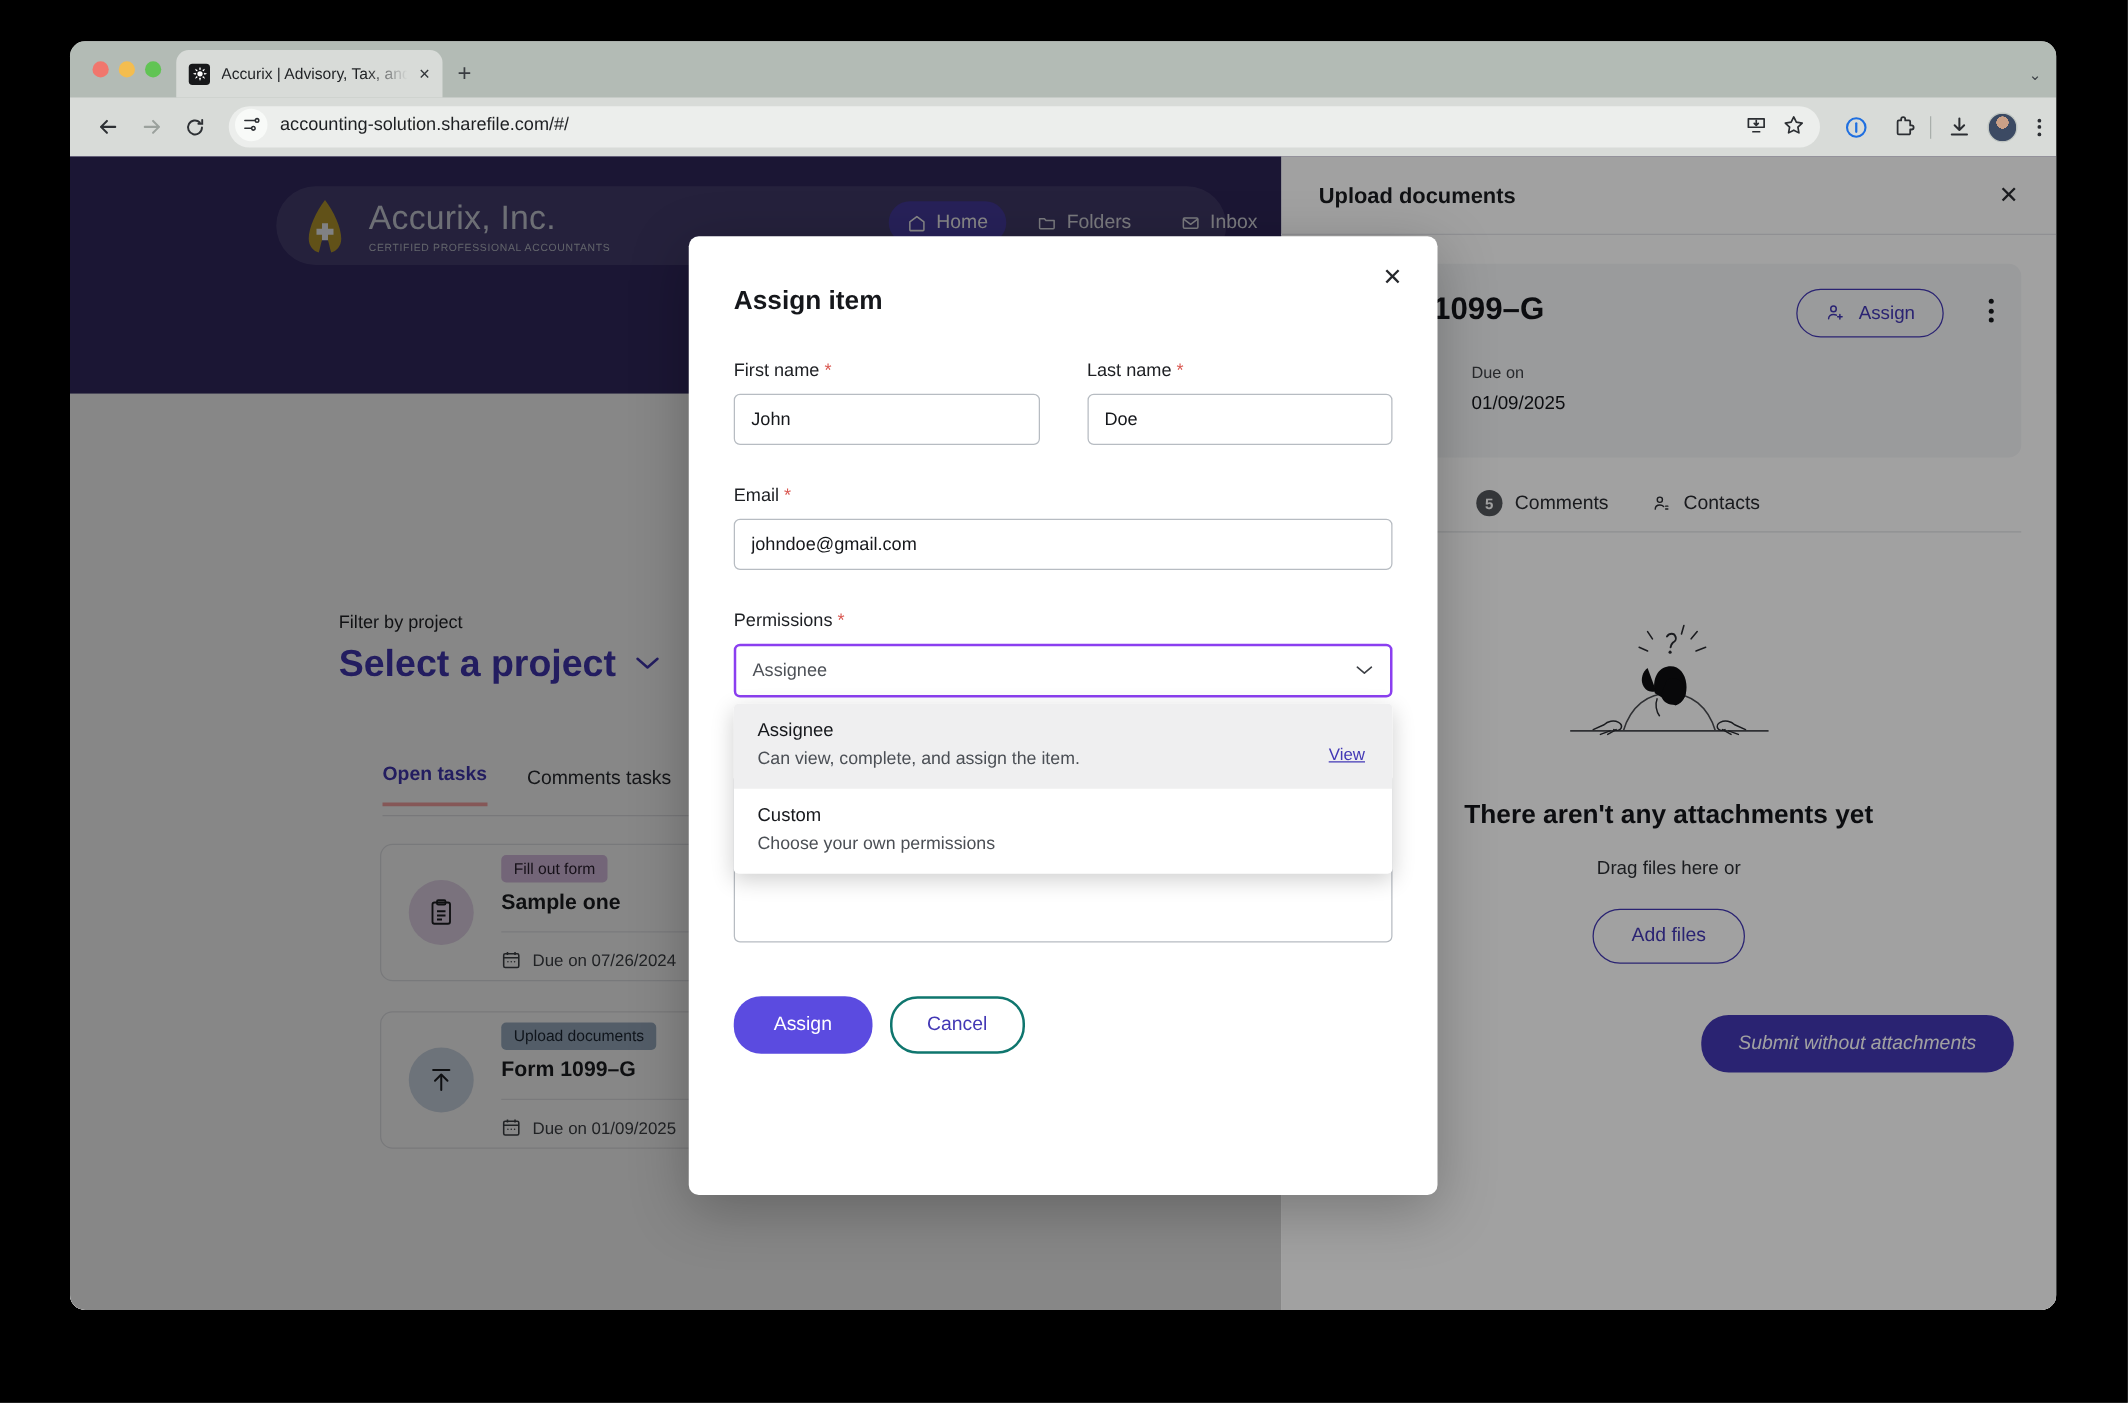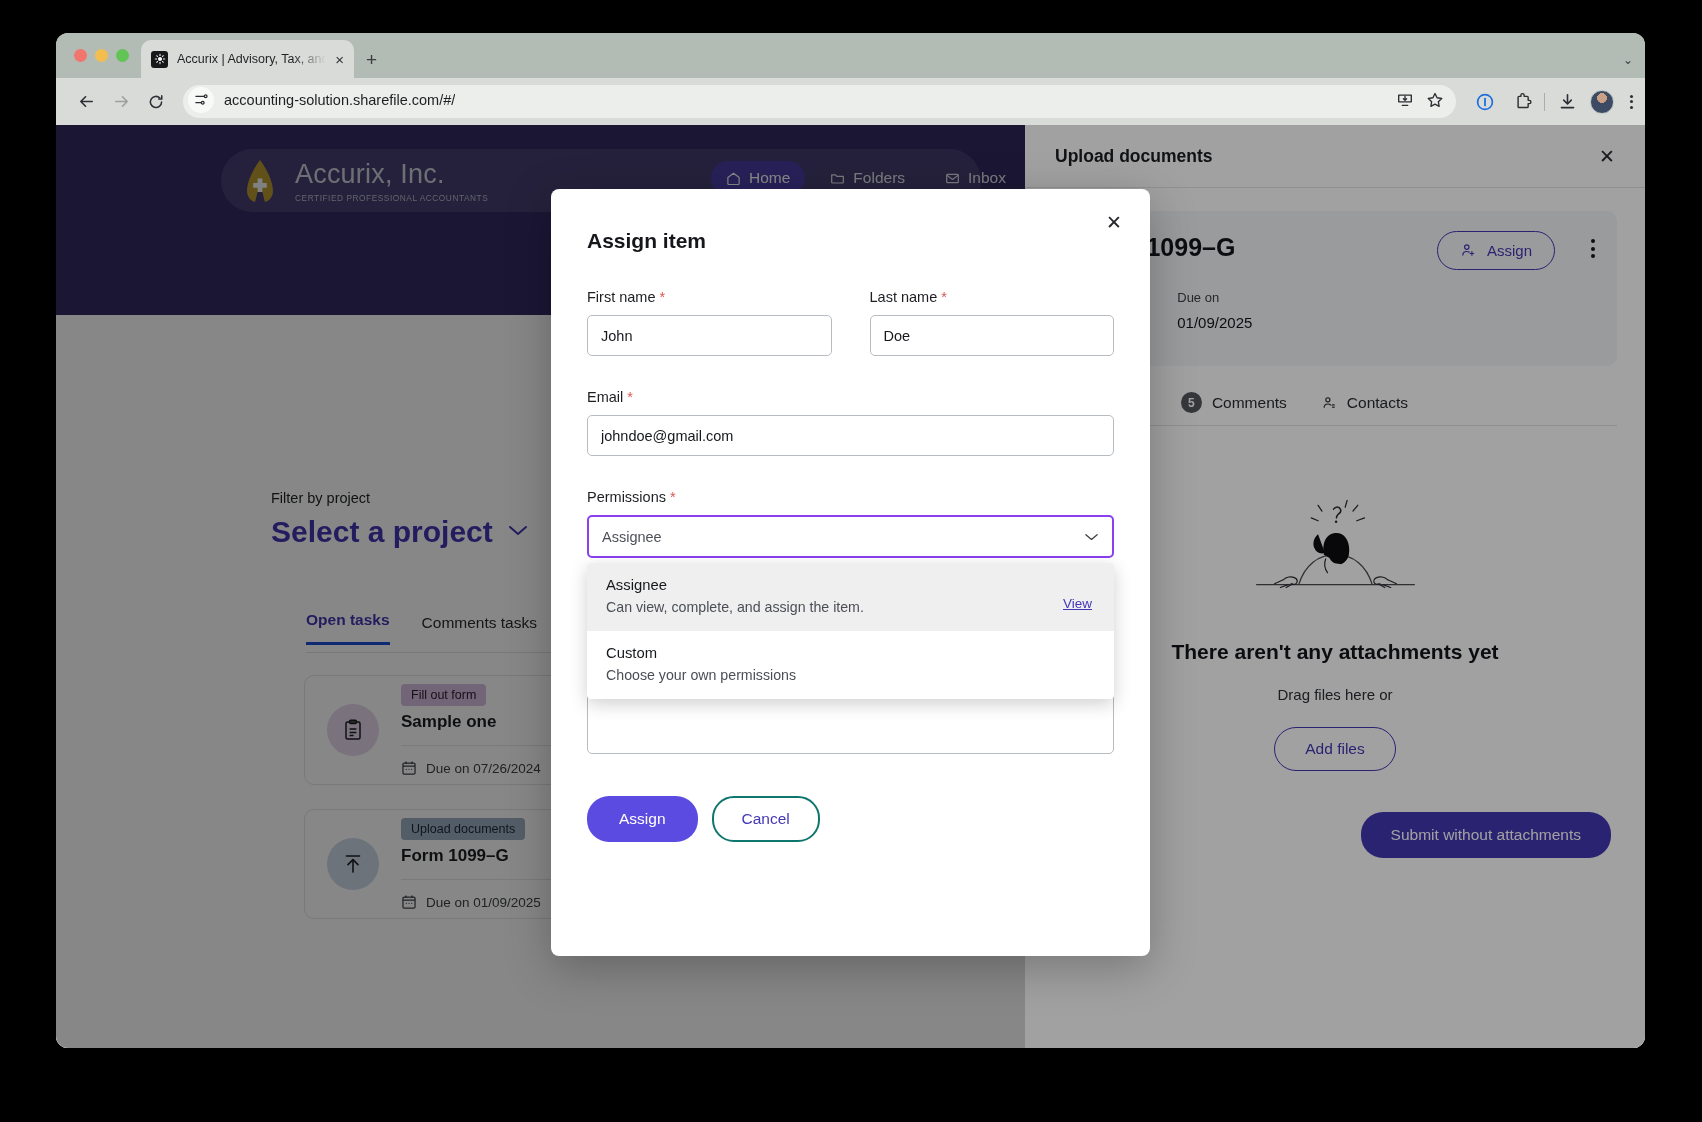--- a/index.html
+++ b/index.html
@@ -154,21 +154,21 @@
   }
 
   #app-body { position: absolute; left: 0; right: 0; top: 190px; bottom: 0; background: #fff; }
   #filter-label { position: absolute; left: 215px; top: 175px; font-size: 14.5px; color: #1f2125; }
   #project-select { position: absolute; left: 215px; top: 200px; display: flex; align-items: center; gap: 14px; }
   #project-select-text { font-size: 30px; font-weight: 700; color: #4338b5; }
   #project-chevron { color: #4338b5; }
 
   #task-tabs { position: absolute; left: 250px; top: 296px; display: flex; gap: 32px; align-items: flex-end; }
   .task-tab { font-size: 15.5px; color: #2a2c31; padding-bottom: 13px; }
-  .task-tab.active { color: #4338b5; font-weight: 700; border-bottom: 3px solid #1d4ed8; }
+  .task-tab.active { color: #4338b5; font-weight: 700; border-bottom: 3px solid #fca5a5; }
   #task-tabs-rule { position: absolute; left: 250px; top: 337px; right: 0; height: 1px; background: #e2e3e7; }
 
   .task-card {
     position: absolute; left: 248px;
     width: 600px; height: 110px;
     border: 1px solid #e3e4e8;
     border-radius: 10px;
     display: flex; align-items: center;
     padding: 0 22px;
     gap: 22px;
@@ -249,21 +249,21 @@
     margin-top: 24px;
     border: 1px solid #4338b5; color: #4338b5;
     background: transparent;
     border-radius: 22px; padding: 12px 30px;
     font-size: 15.5px;
   }
   #submit-btn {
     position: absolute; right: 34px; bottom: 190px;
     background: #4338b5; color: #fff;
     border: none; border-radius: 22px;
-    padding: 14px 30px; font-size: 15.5px;
+    padding: 14px 30px; font-size: 15.5px; font-style: italic;
   }
   #drawer-dim { position: absolute; inset: 0; background: rgba(0,0,0,.37); }
 
   
   #assign-modal {
     position: absolute;
     left: 495px; top: 64px;
     width: 599px; height: 767px;
     background: #fff;
     border-radius: 8px;

